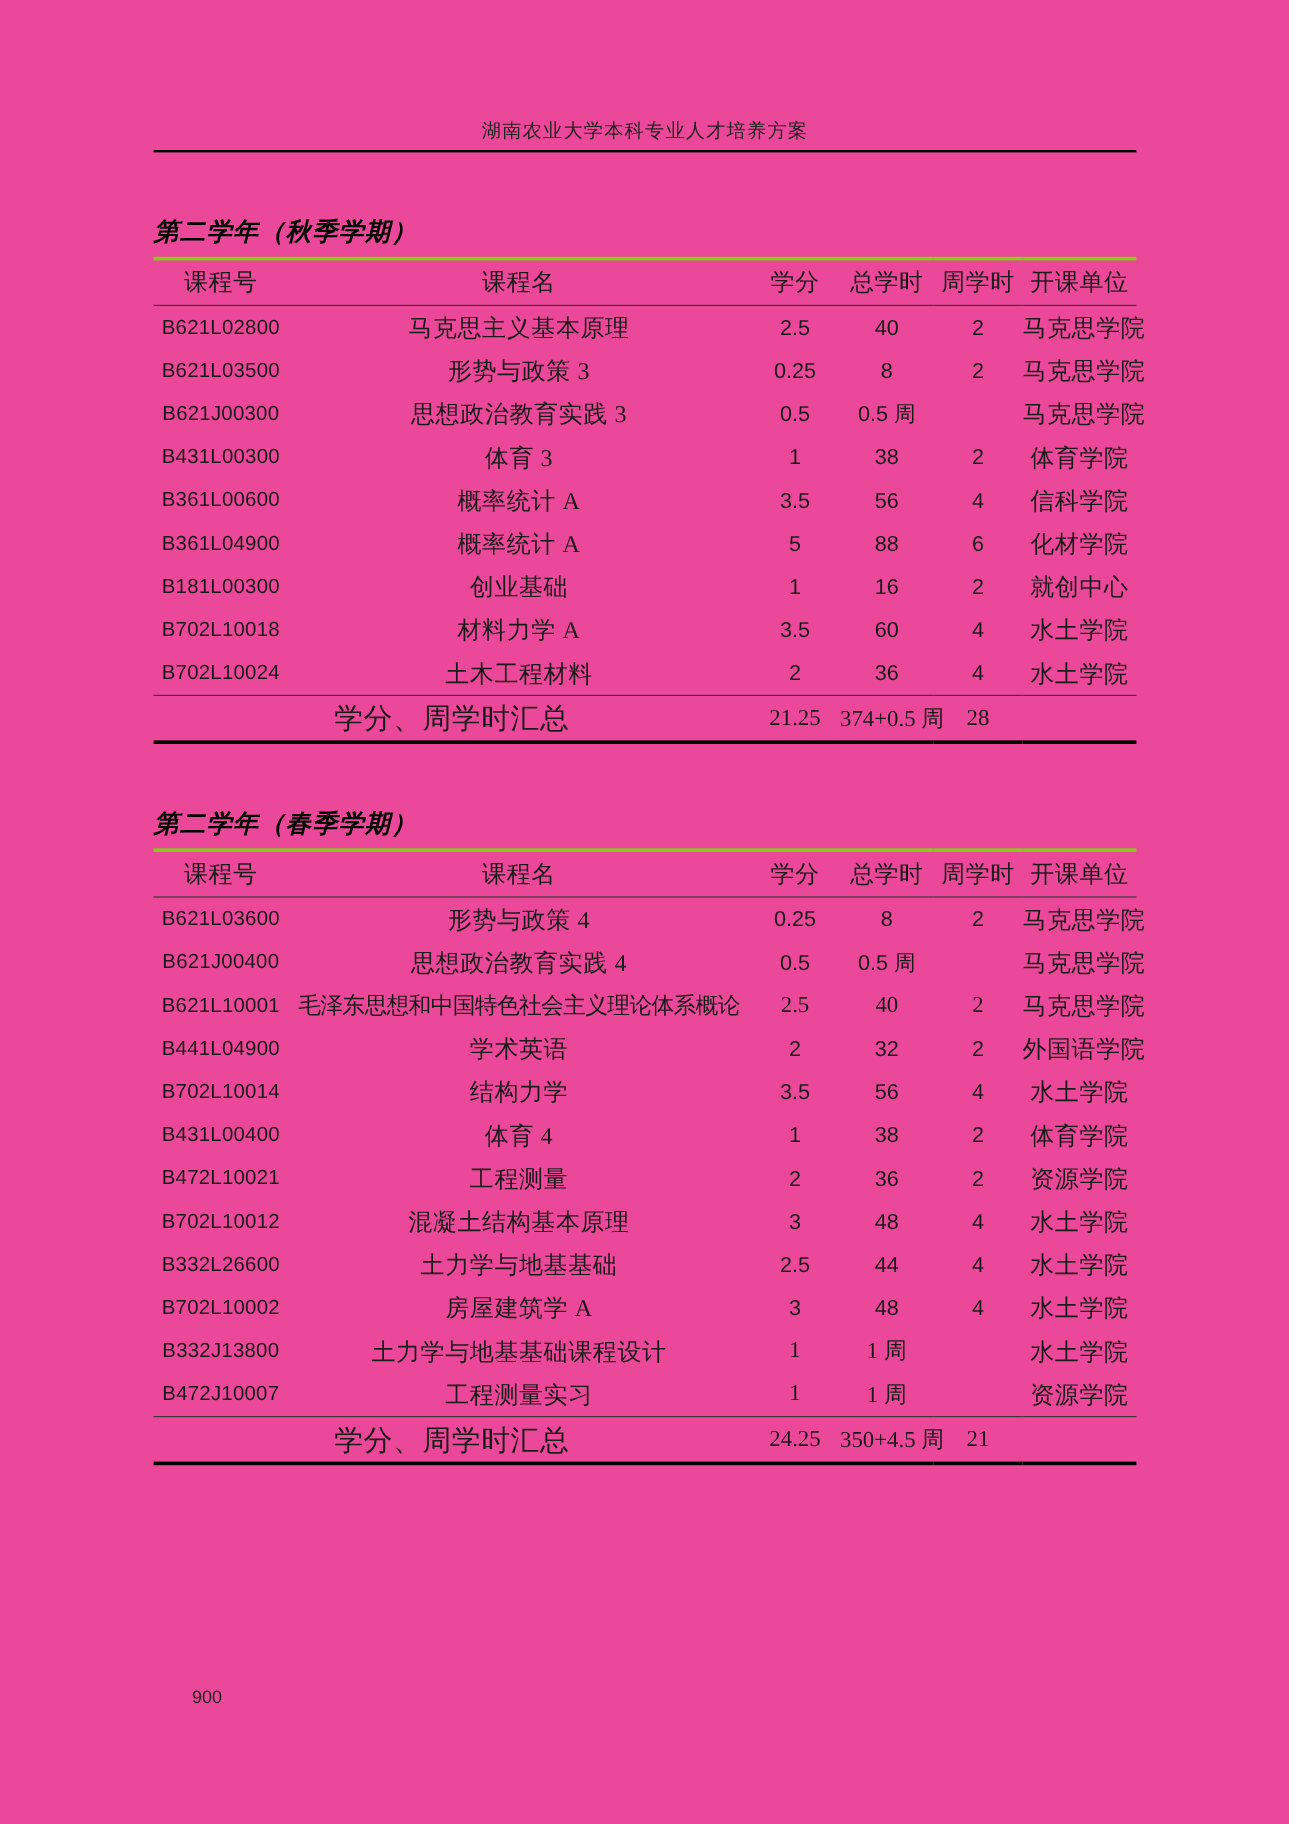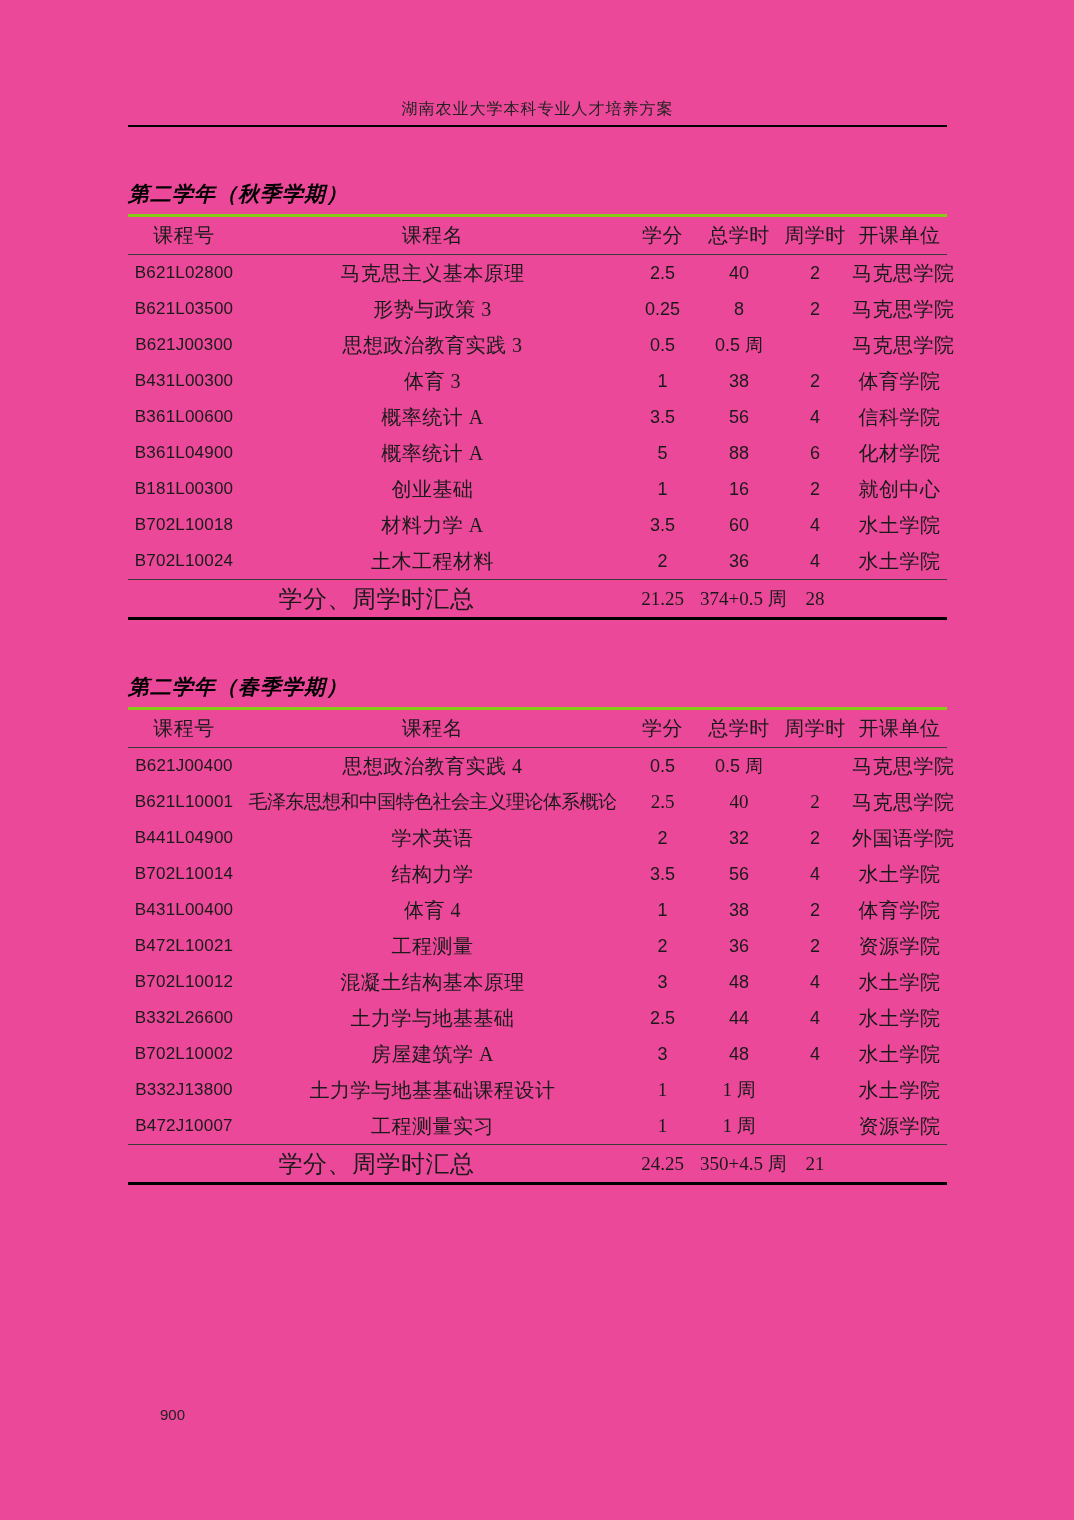--- a/index.html
+++ b/index.html
@@ -227,20 +227,28 @@
         <th>课程号</th>
         <th>课程名</th>
         <th>学分</th>
         <th>总学时</th>
         <th>周学时</th>
         <th>开课单位</th>
       </tr>
     </thead>
     <tbody>
         <tr class="course-row">
+    <td class="cid">B621L03600</td>
+    <td class="cname">形势与政策 4</td>
+    <td class="num">0.25</td>
+    <td class="num">8</td>
+    <td class="num">2</td>
+    <td class="dept">马克思学院</td>
+  </tr>
+        <tr class="course-row">
     <td class="cid">B621J00400</td>
     <td class="cname">思想政治教育实践 4</td>
     <td class="num">0.5</td>
     <td class="num">0.5 周</td>
     <td class="num"></td>
     <td class="dept">马克思学院</td>
   </tr>
         <tr class="course-row serif-nums compact">
     <td class="cid">B621L10001</td>
     <td class="cname">毛泽东思想和中国特色社会主义理论体系概论</td>

